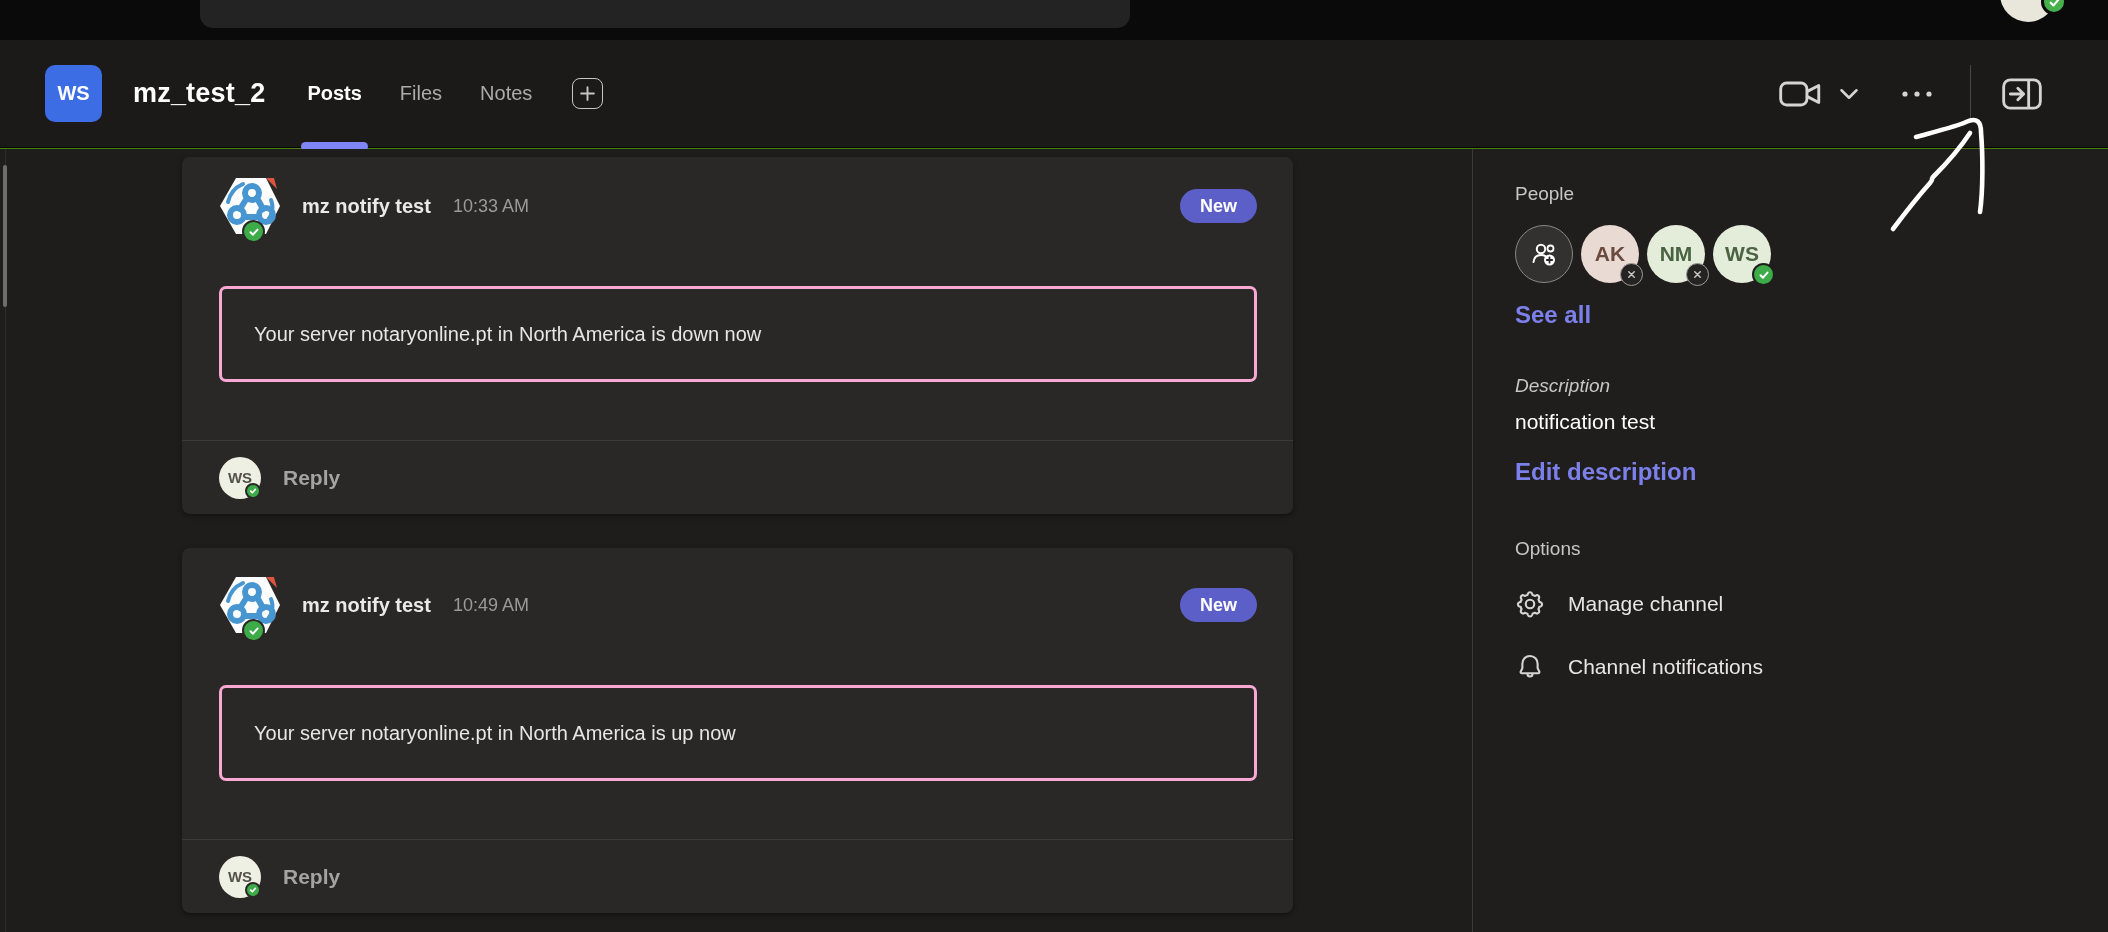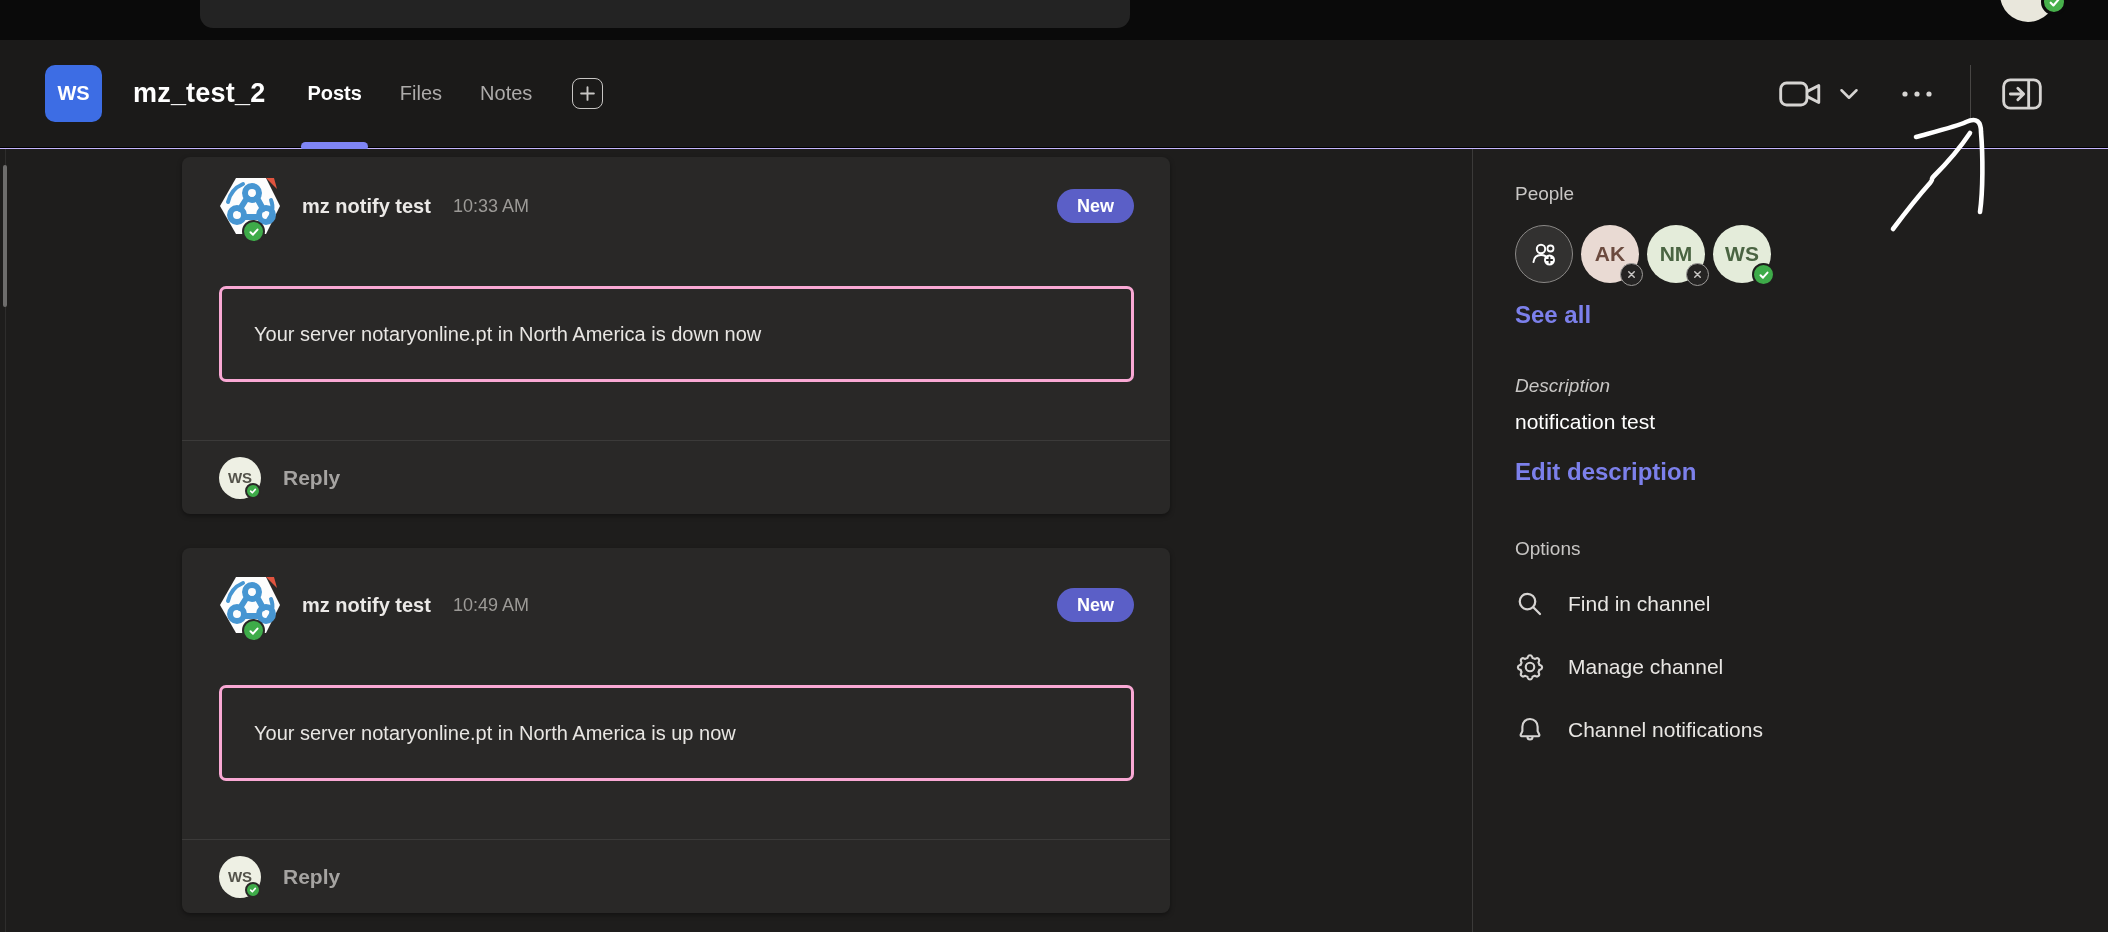--- a/index.html
+++ b/index.html
@@ -1,17 +1,17 @@
 <!DOCTYPE html>
 <html><head>
 <meta charset="utf-8">
 <style>
   html,body{margin:0;padding:0;background:#000;}
   *{box-sizing:border-box;font-family:"Liberation Sans",sans-serif;}
-  .app{position:relative;width:2108px;height:932px;background:#c4b5fd;overflow:hidden;}
+  .app{position:relative;width:2108px;height:932px;background:#4d7c0f;overflow:hidden;}
 
   
   .topstrip{position:absolute;top:0;left:0;width:100%;height:40px;background:#0a0a0a;}
   .search-partial{position:absolute;left:200px;top:-20px;width:930px;height:48px;background:#232323;border-radius:13px;}
   .user-avatar-partial{position:absolute;left:2000px;top:-34px;width:56px;height:56px;border-radius:50%;background:#e9e7dc;}
   .user-presence{position:absolute;left:2041px;top:-11px;width:26px;height:26px;border-radius:50%;background:#47b04b;border:3px solid #0a0a0a;display:flex;align-items:center;justify-content:center;}
   .user-presence svg{width:13px;height:13px;}
 
   
   .header{position:absolute;top:40px;left:0;width:100%;height:108px;background:#1b1a19;border-bottom:1px solid #000;display:flex;align-items:center;padding:0 66px 0 45px;}
@@ -25,21 +25,21 @@
   .addtab svg{width:17px;height:17px;}
   .hdr-right{margin-left:auto;display:flex;align-items:center;color:#d6d4d2;}
   .hdr-icon{display:flex;align-items:center;justify-content:center;cursor:pointer;color:#d6d4d2;}
   .hdr-divider{width:1px;height:58px;background:#484644;margin:0 31px 0 33px;}
 
   
   .main{position:absolute;top:149px;left:0;right:0;bottom:0;display:flex;background:#1e1d1c;}
   .chat{position:relative;width:1472px;flex:0 0 auto;}
   .left-line{position:absolute;left:5px;top:0;bottom:0;width:1px;background:#2e2d2c;}
   .left-thumb{position:absolute;left:3px;top:16px;width:4px;height:142px;border-radius:2px;background:#6e6d6c;}
-  .cards{position:absolute;left:182px;top:8px;width:988px;display:flex;flex-direction:column;gap:34px;}
+  .cards{position:absolute;left:182px;top:8px;width:1111px;display:flex;flex-direction:column;gap:34px;}
   .card{background:#292827;border-radius:8px;box-shadow:0 2px 5px rgba(0,0,0,.4);}
   .card-pad{padding:15px 36px 0 34px;}
   .msg-head{display:flex;align-items:center;}
   .bot-avatar{position:relative;width:68px;height:68px;flex:0 0 auto;}
   .bot-badge{position:absolute;left:26px;top:48px;width:23px;height:23px;border-radius:50%;background:#3eab49;border:2px solid #292827;display:flex;align-items:center;justify-content:center;}
   .bot-badge svg{width:12px;height:12px;}
   .msg-sender{margin-left:18px;color:#ebe9e7;font-size:20px;font-weight:bold;}
   .msg-time{margin-left:22px;color:#9c9a97;font-size:18px;}
   .new-badge{margin-left:auto;background:#5b5fc7;color:#fff;font-size:18px;font-weight:bold;border-radius:17px;height:34px;padding:0 20px;display:flex;align-items:center;}
   .msg-box{margin:46px 0 58px 3px;height:96px;border:3px solid #f9a8d4;border-radius:7px;display:flex;align-items:center;padding:0 30px 0 32px;color:#e8e6e3;font-size:20px;}
@@ -273,27 +273,20 @@
         <div class="link see-all">See all</div>
 
         <div class="sec-label desc-label">Description</div>
         <div class="desc-value">notification test</div>
         <div class="link edit-desc">Edit description</div>
 
         <div class="sec-label options-label">Options</div>
         <div class="opt-list">
           <div class="opt-item">
             <svg viewBox="0 0 24 24">
-              <circle cx="10" cy="10" r="6.2" fill="none" stroke="currentColor" stroke-width="1.8"></circle>
-              <path d="M14.8 14.8 20 20" stroke="currentColor" stroke-width="1.8" stroke-linecap="round"></path>
-            </svg>
-            <span>Find in channel</span>
-          </div>
-          <div class="opt-item">
-            <svg viewBox="0 0 24 24">
               <circle cx="12" cy="12" r="3.4" fill="none" stroke="currentColor" stroke-width="1.7"></circle>
               <path d="M10.3 3.8a1.8 1.8 0 0 1 3.4 0l.3 1c.64.18 1.24.43 1.8.74l.95-.4a1.8 1.8 0 0 1 2.4 2.4l-.4.95c.3.56.56 1.16.74 1.8l1 .3a1.8 1.8 0 0 1 0 3.4l-1 .3a7.6 7.6 0 0 1-.74 1.8l.4.95a1.8 1.8 0 0 1-2.4 2.4l-.95-.4c-.56.3-1.16.56-1.8.74l-.3 1a1.8 1.8 0 0 1-3.4 0l-.3-1a7.6 7.6 0 0 1-1.8-.74l-.95.4a1.8 1.8 0 0 1-2.4-2.4l.4-.95a7.6 7.6 0 0 1-.74-1.8l-1-.3a1.8 1.8 0 0 1 0-3.4l1-.3c.18-.64.43-1.24.74-1.8l-.4-.95a1.8 1.8 0 0 1 2.4-2.4l.95.4c.56-.3 1.16-.56 1.8-.74z" fill="none" stroke="currentColor" stroke-width="1.7" stroke-linejoin="round"></path>
             </svg>
             <span>Manage channel</span>
           </div>
           <div class="opt-item">
             <svg viewBox="0 0 24 24">
               <path d="M12 3.2c3.6 0 6.1 2.7 6.1 6.1v3.6l1.3 2.7c.3.6-.1 1.4-.8 1.4H5.4c-.7 0-1.1-.8-.8-1.4l1.3-2.7V9.3c0-3.4 2.5-6.1 6.1-6.1z" fill="none" stroke="currentColor" stroke-width="1.7" stroke-linejoin="round"></path>
               <path d="M10 17.6a2 2 0 0 0 4 0" fill="none" stroke="currentColor" stroke-width="1.7" stroke-linecap="round"></path>
             </svg>

